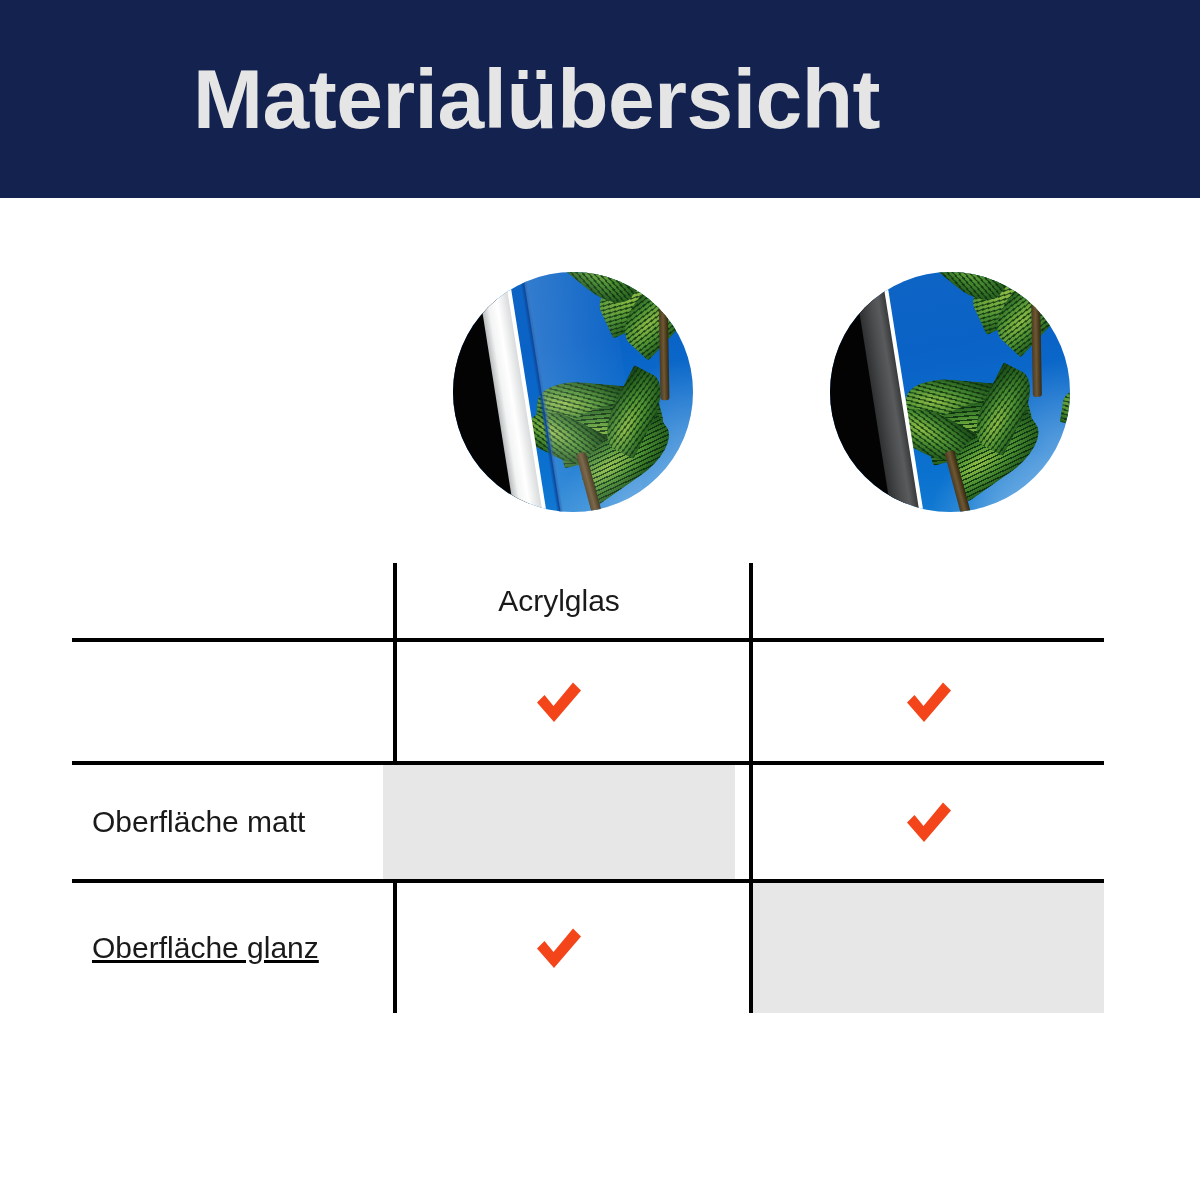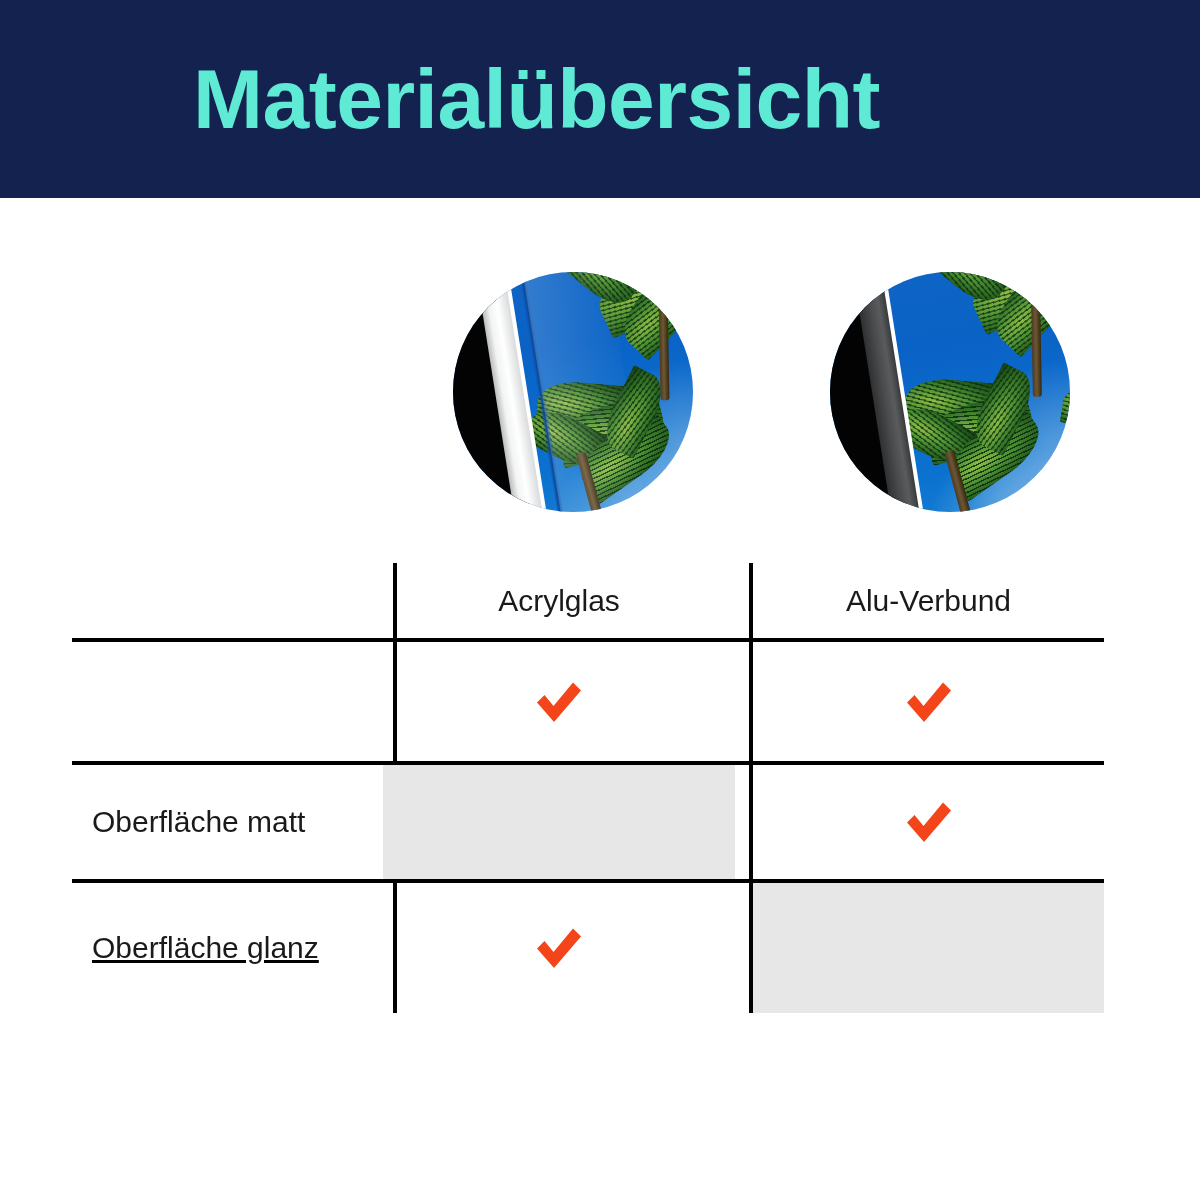--- a/index.html
+++ b/index.html
@@ -26,21 +26,21 @@
     position: absolute;
     left: 0;
     top: 0;
     width: 1200px;
     height: 198px;
     background: #13224f;
     display: flex;
     align-items: center;
   }
   .header-title {
-    color: #5eead4;
+    color: #e5e5e5;
     font-family: "Liberation Sans", sans-serif;
     font-weight: bold;
     font-size: 84px;
     line-height: 84px;
     letter-spacing: -0.5px;
     margin-left: 193px;
     white-space: nowrap;
   }
 
   
@@ -293,23 +293,20 @@
 
     <div class="vline vline-1"></div>
     <div class="vline vline-2"></div>
     <div class="hline hline-1"></div>
     <div class="hline hline-2"></div>
     <div class="hline hline-3"></div>
 
     <div class="cell col-acryl row-head">
       <div class="col-header-text">Acrylglas</div>
     </div>
-    <div class="cell col-alu row-head">
-      <div class="col-header-text">Alu-Verbund</div>
-    </div>
 
     <div class="cell col-acryl row-1">
       <div class="check-wrap">
         <svg class="check-icon" width="56" height="46" viewBox="0 0 56 46" aria-hidden="true">
           <path d="M6 23.5 L13.5 16 L22.5 27 L42 3.5 L50 11.5 L23 43 Z" fill="#F4451A"></path>
         </svg>
       </div>
     </div>
     <div class="cell col-alu row-1">
       <div class="check-wrap">

